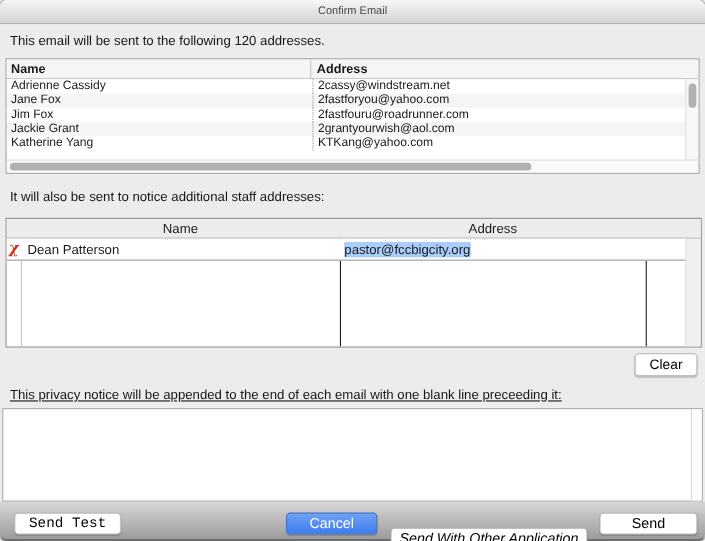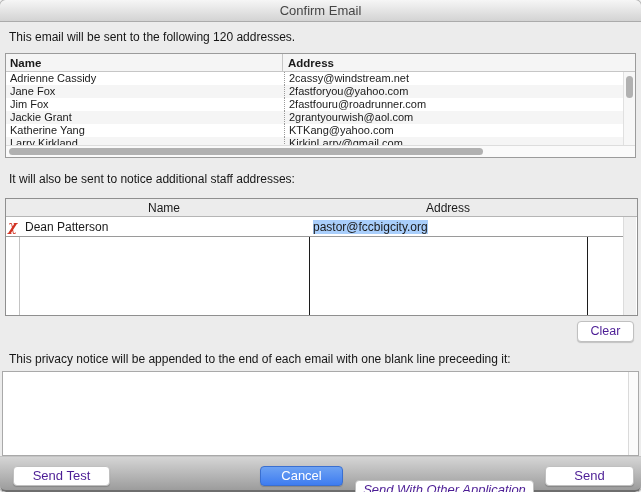--- a/index.html
+++ b/index.html
@@ -14,21 +14,21 @@
     font-size:12px; color:#1a1a1a;
   }
 
   
   .titlebar {
     position:absolute; left:0; top:0; width:641px; height:22px;
     background:linear-gradient(#f6f6f6,#d3d3d3);
     border-bottom:1px solid #ababab;
     border-radius:6px 6px 0 0;
     text-align:center; line-height:22px;
-    font-size:13px; color:#454545;
+    font-size:10px; color:#454545;
   }
 
   .label { position:absolute; left:9px; font-size:12px; color:#161616; white-space:nowrap; }
 
   
   .table1 {
     position:absolute; left:5px; top:53px; width:631px; height:105px;
     background:#fff; border:1px solid #9b9b9b; overflow:hidden;
   }
   .t1-header {
@@ -76,21 +76,21 @@
             font-family:"DejaVu Serif","Liberation Serif",serif; font-style:italic; font-weight:bold;
             font-size:14px; color:#d23222; cursor:pointer; }
   .t2-name { position:absolute; left:14px; top:0; width:289px; height:20px; line-height:20px; padding-left:5px; font-size:12px; }
   .t2-addr { position:absolute; left:304px; top:0; width:277px; height:20px; line-height:20px; padding-left:3px; font-size:12px; }
   .sel { background:#a9cefb; }
 
   
   .btn {
     position:absolute; height:20px; border:1px solid #c0c0c0; border-radius:4px;
     background:#fff; box-shadow:0 1px 1px rgba(0,0,0,.18);
-    font-size:13px; color:#4c1d95; text-align:center; line-height:18px; cursor:default;
+    font-size:13px; color:#000000; text-align:center; line-height:18px; cursor:default;
   }
   .btn-clear { left:577px; top:321px; width:57px; height:21px; font-size:12.5px; line-height:19px; }
   .btn-blue {
     background:linear-gradient(#6da2f3,#3e7cf0); border-color:#3a6fd0; color:#fff;
   }
 
   
   .privacy-area {
     position:absolute; left:2px; top:371px; width:637px; height:85px;
     background:#fff; border:1px solid #a9a9a9; resize:none; outline:none;
@@ -101,21 +101,21 @@
               background:#fbfbfb; border-left:1px solid #dadada; pointer-events:none; }
 
   
   .bottombar {
     position:absolute; left:0; top:456px; width:641px; height:36px;
     background:linear-gradient(#d5d5d5,#9c9c9c);
     border-top:1px solid #c4c4c4;
     border-bottom:2px solid #6e6e6e;
     border-radius:0 0 6px 6px;
   }
-  .b-sendtest { left:13px;  top:9px; width:97px; }
+  .b-sendtest { left:13px;  top:9px; width:97px;font-family:Liberation Mono, monospace; }
   .b-cancel   { left:260px; top:9px; width:83px; }
   .b-swoa     { left:355px; top:23px; width:179px;font-style:italic; }
   .b-send     { left:545px; top:9px; width:89px; }
 </style>
 </head>
 <body>
 
 <div class="window">
 
   <div class="titlebar">
@@ -143,24 +143,20 @@
           <div class="c-addr">2fastfouru@roadrunner.com</div>
         </div>
         <div class="t1-row alt">
           <div class="c-name">Jackie Grant</div>
           <div class="c-addr">2grantyourwish@aol.com</div>
         </div>
         <div class="t1-row">
           <div class="c-name">Katherine Yang</div>
           <div class="c-addr">KTKang@yahoo.com</div>
         </div>
-        <div class="t1-row alt">
-          <div class="c-name">Larry Kirkland</div>
-          <div class="c-addr">KirkinLarry@gmail.com</div>
-        </div>
       </div>
     <div class="t1-vscroll">
       <div class="thumb-v"></div>
     </div>
     <div class="t1-hscroll">
       <div class="thumb-h"></div>
     </div>
   </div>
 
   <div class="label" style="top:172px;">It will also be sent to notice additional staff addresses:</div>
@@ -178,21 +174,21 @@
       <div class="t2-del">χ</div>
       <div class="t2-name">Dean Patterson</div>
       <div class="t2-addr">
         <span class="sel">pastor@fccbigcity.org</span>
       </div>
     </div>
   </div>
 
   <button class="btn btn-clear">Clear</button>
 
-  <div class="label" style="top:352px;">This privacy notice will be appended to the end of each email with one blank line preceeding it:</div>
+  <div class="label" style="top:352px;text-decoration:underline;">This privacy notice will be appended to the end of each email with one blank line preceeding it:</div>
 
   <textarea class="privacy-area" spellcheck="false" style=""></textarea>
   <div class="pa-track"></div>
 
   <div class="bottombar">
     <button class="btn b-sendtest">Send Test</button>
     <button class="btn btn-blue b-cancel">Cancel</button>
     <button class="btn b-swoa">Send With Other Application</button>
     <button class="btn b-send">Send</button>
   </div>

